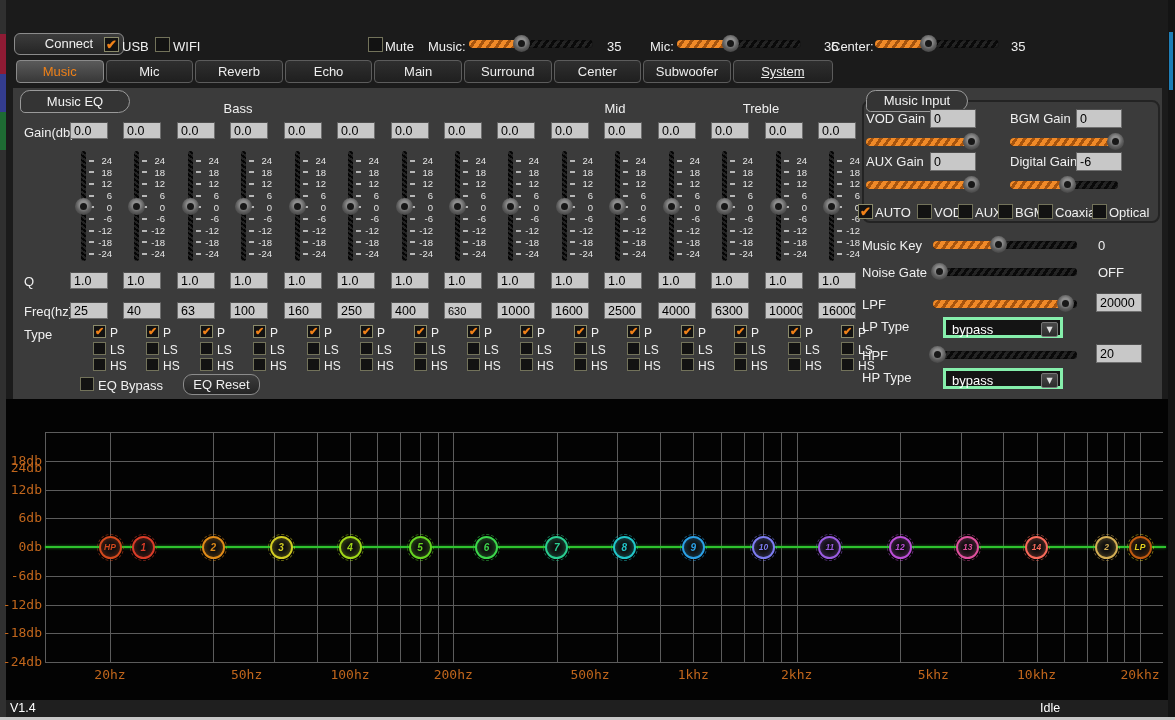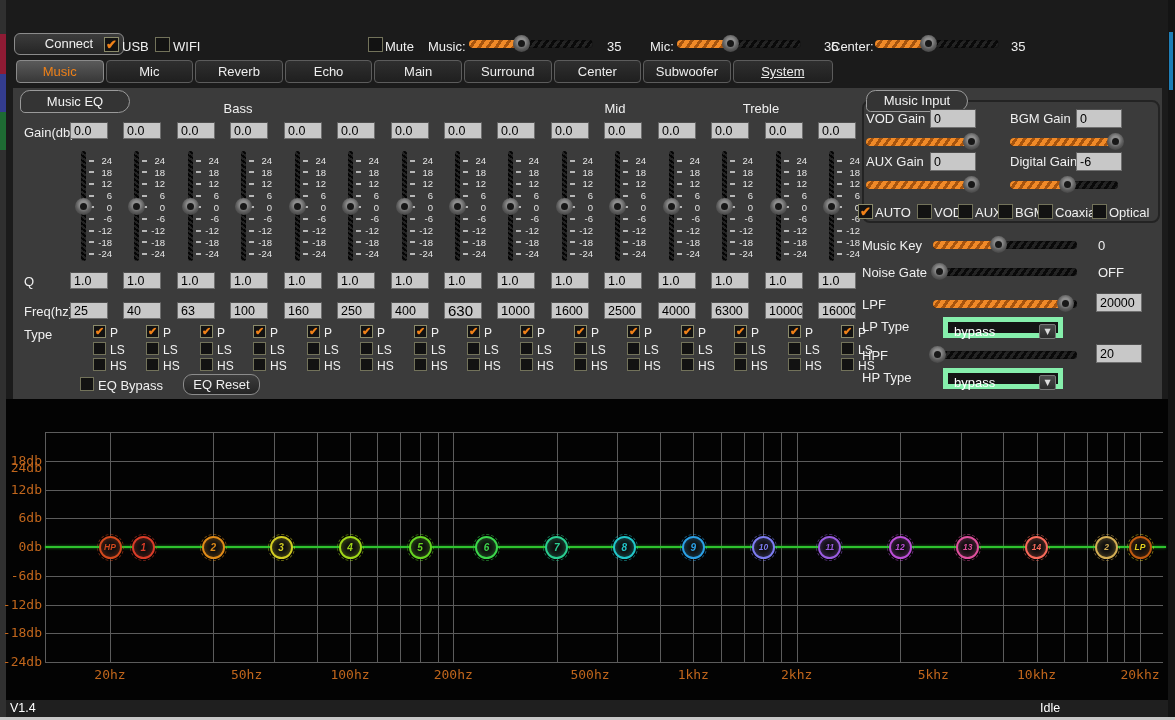--- a/index.html
+++ b/index.html
@@ -46,21 +46,21 @@
   .hst{position:absolute;height:8px;border-radius:4px;background:repeating-linear-gradient(125deg,#242424 0 3px,#0a0a0a 3px 6px);
        box-shadow:inset 0 0 2px #000;}
   .hsf{height:100%;border-radius:4px;background:repeating-linear-gradient(125deg,#f08a28 0 4px,#a6540e 4px 7px);}
   .hsh{position:absolute;width:17px;height:17px;border-radius:50%;
        background:radial-gradient(circle at 50% 40%,#8d8d8d 0 28%,#5d5d5d 55%,#383838 90%);}
   .hsh:after{content:'';position:absolute;left:5px;top:5px;width:7px;height:7px;border-radius:50%;background:#181818;}
   
   .vst{position:absolute;width:5px;border-radius:3px;background:repeating-linear-gradient(35deg,#232323 0 2px,#050505 2px 4px);}
   .tkd{position:absolute;width:5px;height:2px;background:#b8b8b8;}
   .tkl{position:absolute;width:17px;text-align:right;font-size:9.5px;color:#e6e6e6;line-height:11px;}
-  .dd{position:absolute;background:#141414;border:5px solid #86efac;height:21px;}
+  .dd{position:absolute;background:#141414;border:3px solid #86efac;height:21px;}
   .ddt{position:absolute;left:6px;top:2px;font-size:13px;color:#fff;}
   .dda{position:absolute;right:2px;top:2px;width:17px;height:15px;background:linear-gradient(#4a4a4a,#2c2c2c);
        border:1px solid #777;border-radius:2px;color:#ddd;font-size:8px;text-align:center;line-height:14px;
        font-family:"DejaVu Sans",sans-serif;}
   
   .gl{position:absolute;background:#5c5c5c;}
   .glab{position:absolute;font-family:"DejaVu Sans Mono",monospace;font-size:13px;color:#c1661c;white-space:nowrap;}
   .curve{position:absolute;height:2px;background:#2ec22e;box-shadow:0 0 3px #1f8f1f;}
   .mk{position:absolute;width:23px;height:23px;border-radius:50%;border:2px solid;background:#0e0e0e;
       display:flex;align-items:center;justify-content:center;font-size:10px;font-style:italic;font-weight:bold;}
@@ -360,21 +360,21 @@
       <i class="tkd" style="position: absolute; left: 463px; top: 217.8px;"></i>
       <b class="tkl" style="position: absolute; left: 469px; top: 213.3px; font-weight: normal;">-6</b>
       <i class="tkd" style="position: absolute; left: 463px; top: 229.5px;"></i>
       <b class="tkl" style="position: absolute; left: 469px; top: 225px; font-weight: normal;">-12</b>
       <i class="tkd" style="position: absolute; left: 463px; top: 241.1px;"></i>
       <b class="tkl" style="position: absolute; left: 469px; top: 236.6px; font-weight: normal;">-18</b>
       <i class="tkd" style="position: absolute; left: 463px; top: 252.8px;"></i>
       <b class="tkl" style="position: absolute; left: 469px; top: 248.3px; font-weight: normal;">-24</b>
       <div class="hsh" style="position: absolute; left: 449px; top: 198px;"></div>
       <input class="tin" value="1.0" style="position: absolute; left: 444px; top: 272px; width: 38px; height: 17px; font-size: 12.5px;">
-      <input class="tin" value="630" style="position: absolute; left: 444px; top: 302px; width: 38px; height: 17px; font-size: 15px;">
+      <input class="tin" value="630" style="position: absolute; left: 444px; top: 302px; width: 38px; height: 17px; font-size: 11px;">
       <span class="cb on" style="position: absolute; left: 467px; top: 325px; width: 13px; height: 13px; line-height: 11px; font-size: 11px;">✔</span>
       <span class="lab sm" style="position: absolute; left: 484px; top: 326px;">P</span>
       <span class="cb" style="position: absolute; left: 467px; top: 341.5px; width: 13px; height: 13px; line-height: 11px; font-size: 11px;"></span>
       <span class="lab sm" style="position: absolute; left: 484px; top: 342.5px;">LS</span>
       <span class="cb" style="position: absolute; left: 467px; top: 358px; width: 13px; height: 13px; line-height: 11px; font-size: 11px;"></span>
       <span class="lab sm" style="position: absolute; left: 484px; top: 359px;">HS</span>
       <input class="tin" value="0.0" style="position: absolute; left: 497px; top: 122px; width: 38px; height: 17px; font-size: 12.5px;">
       <div class="vst" style="position: absolute; left: 508px; top: 151px; height: 110px;"></div>
       <i class="tkd" style="position: absolute; left: 516px; top: 159.5px;"></i>
       <b class="tkl" style="position: absolute; left: 522px; top: 155px; font-weight: normal;">24</b>

